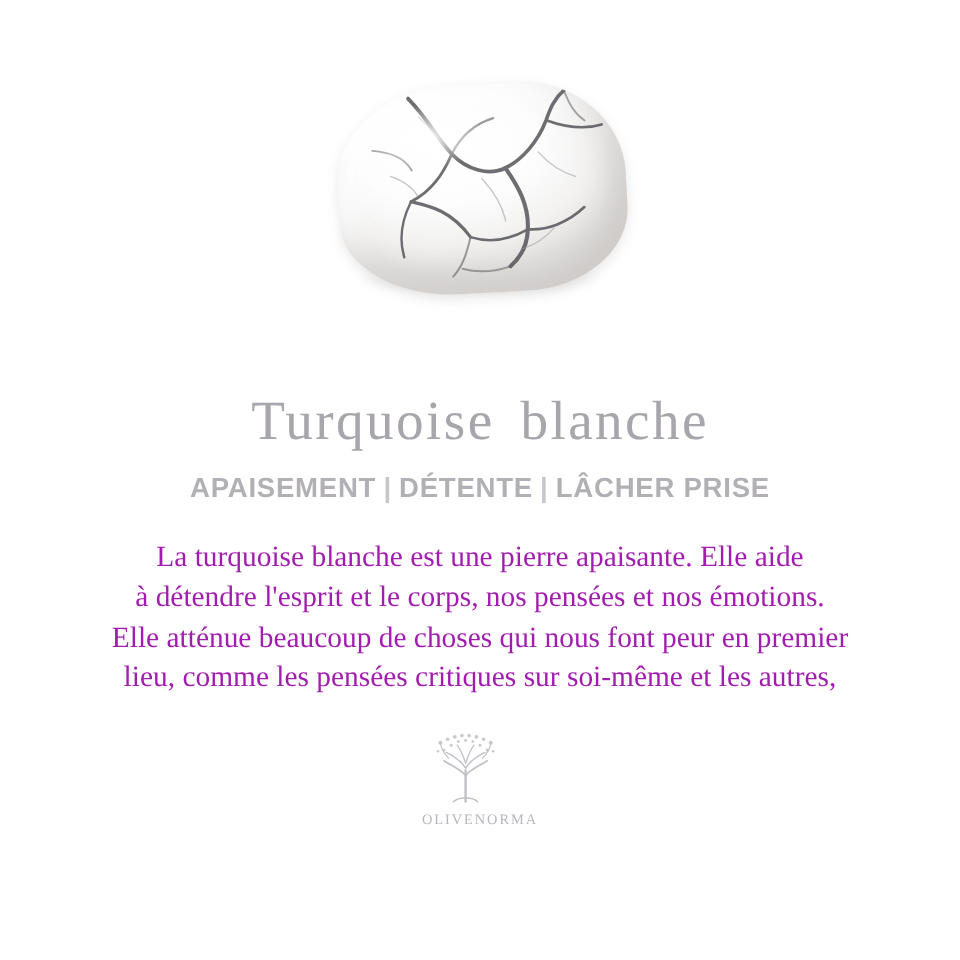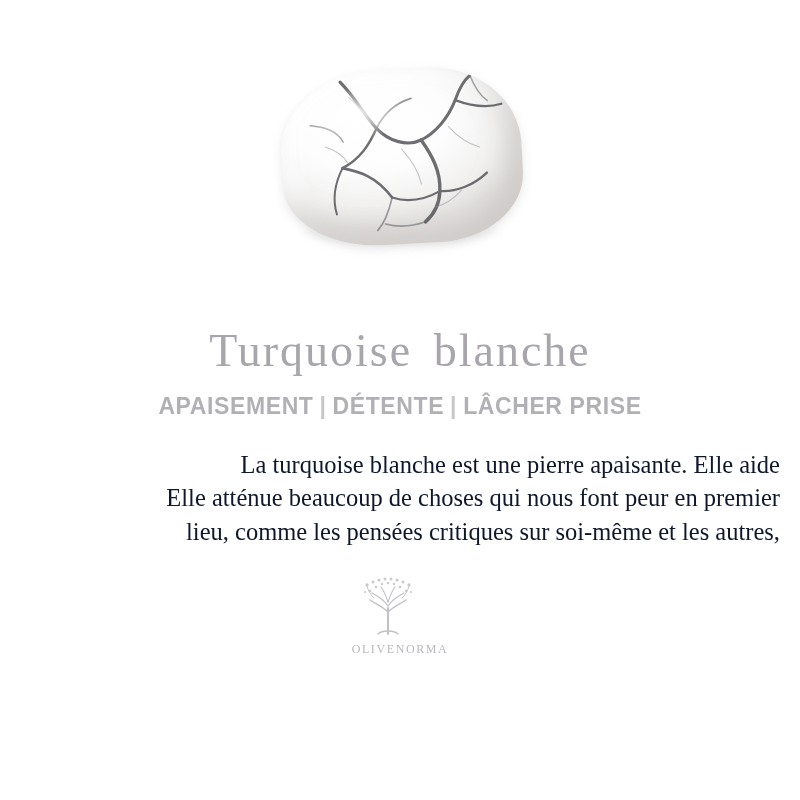--- a/index.html
+++ b/index.html
@@ -103,25 +103,25 @@
   }
   .subtitle .sep {
     color: #c8c6ca;
     padding: 0 6px;
   }
 
   
   .description {
     margin-top: 28px;
     width: 760px;
-    text-align: right;
+    text-align: center;
     font-family: "Liberation Serif", serif;
     font-size: 24.5px;
     line-height: 1.37;
-    color: #0f172a;
+    color: #a21caf;
   }
   .description .line {
     display: block;
     white-space: nowrap;
   }
 
   
   .logo-area {
     margin-top: 26px;
     display: flex;
@@ -176,20 +176,21 @@
   </div>
 
   <div class="title">Turquoise  blanche</div>
 
   <div class="subtitle">
     <span>APAISEMENT</span><span class="sep">|</span><span>DÉTENTE</span><span class="sep">|</span><span>LÂCHER PRISE</span>
   </div>
 
   <div class="description">
     <span class="line">La turquoise blanche est une pierre apaisante. Elle aide</span>
+    <span class="line">à détendre l'esprit et le corps, nos pensées et nos émotions.</span>
     <span class="line">Elle atténue beaucoup de choses qui nous font peur en premier</span>
     <span class="line">lieu, comme les pensées critiques sur soi-même et les autres,</span>
   </div>
 
   <div class="logo-area">
     <svg width="72" height="66" viewBox="0 0 72 66">
       <g stroke="#c3bfc7" fill="none" stroke-linecap="round">
         <path d="M36 60 L36 34" stroke-width="2"></path>
         <path d="M36 38 C30 32, 24 30, 18 26" stroke-width="1.4"></path>
         <path d="M36 38 C42 32, 48 30, 54 26" stroke-width="1.4"></path>

